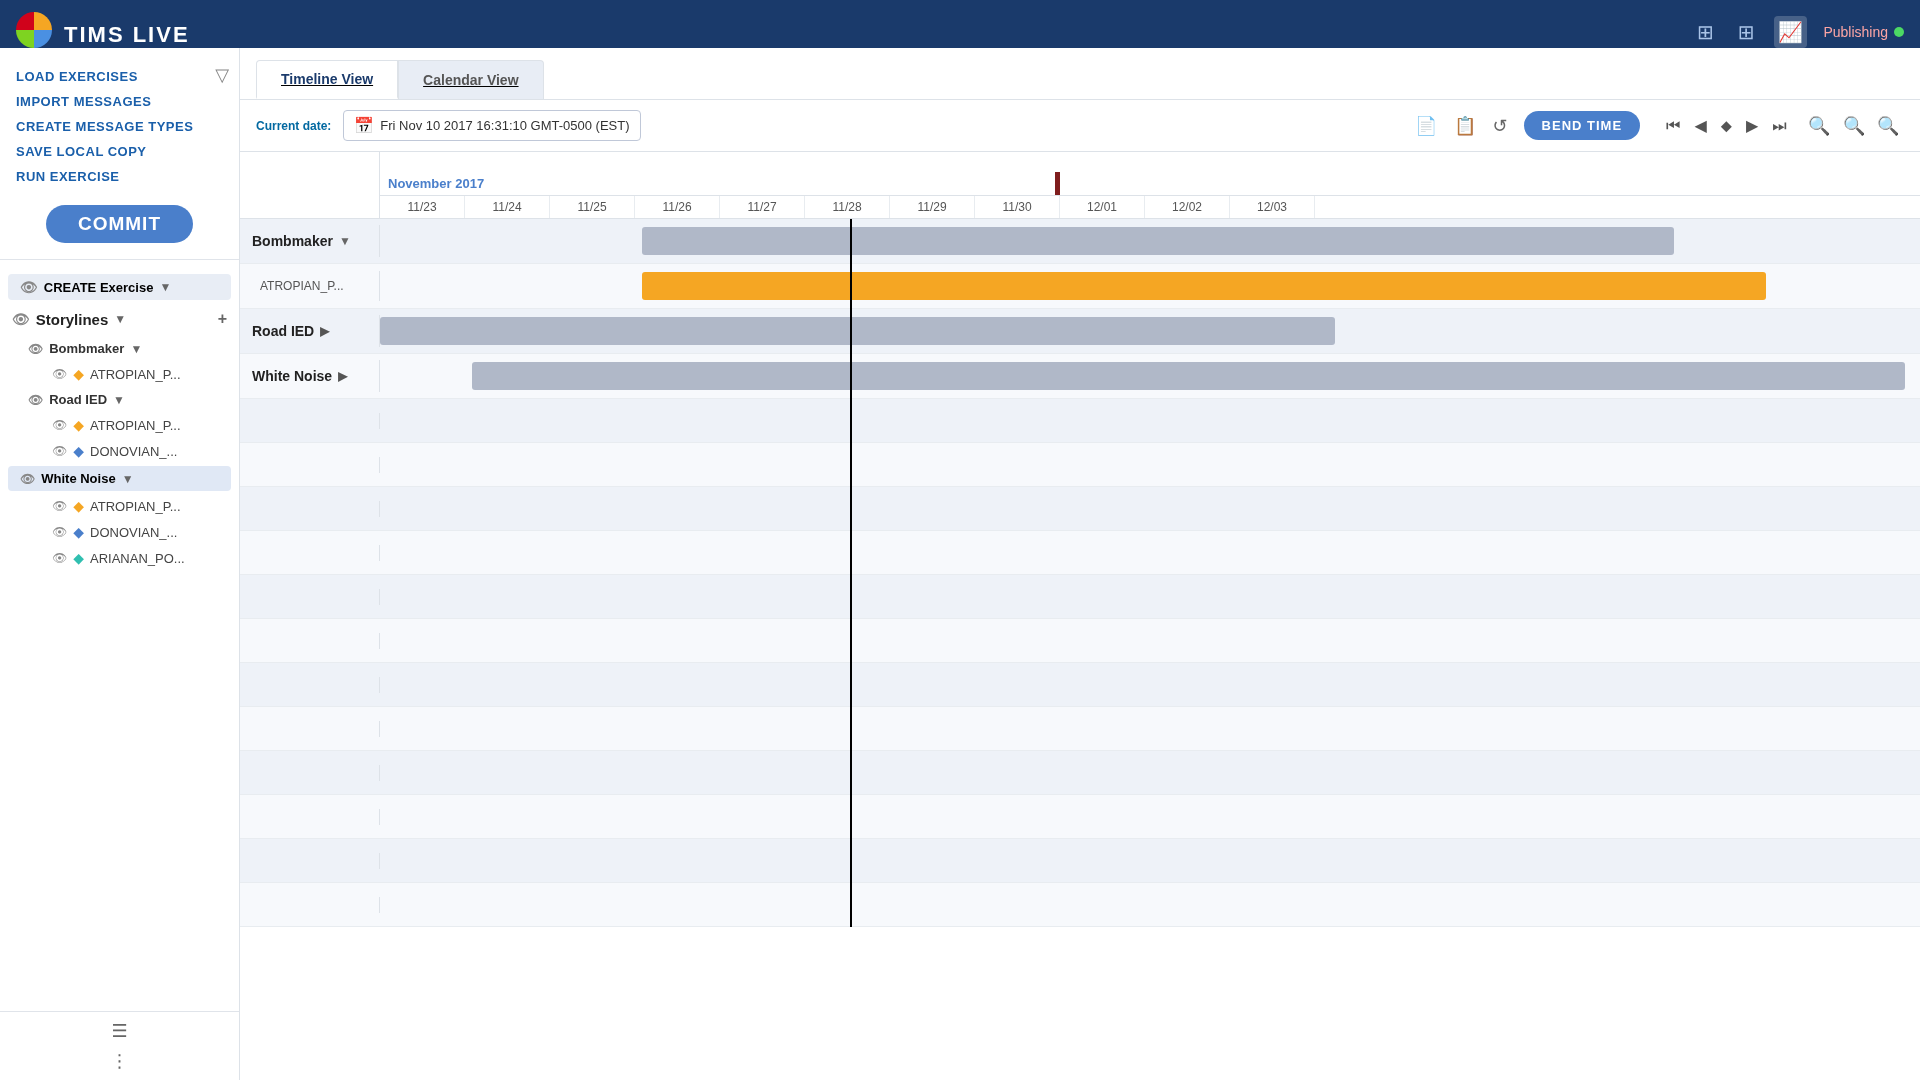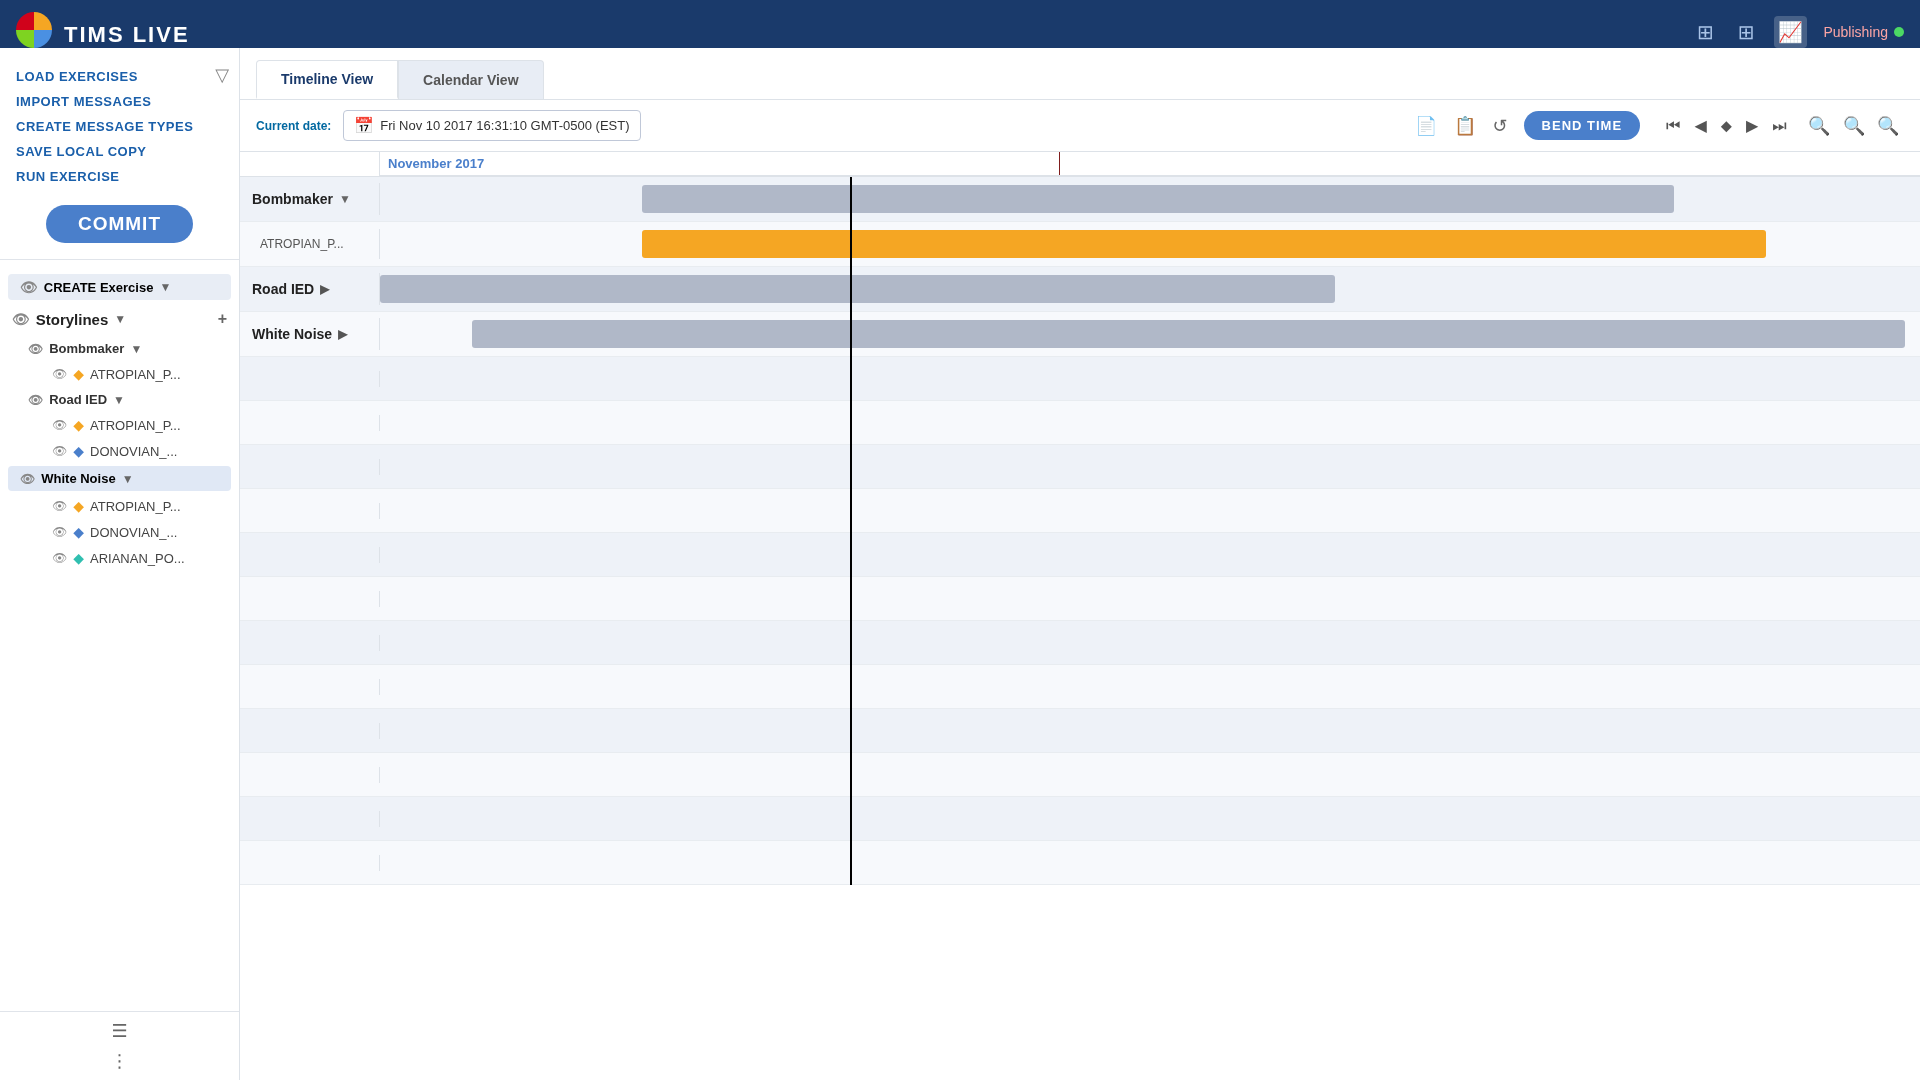--- a/index.html
+++ b/index.html
@@ -179,20 +179,21 @@
       background: #f0f2f5;
     }
 
     
     .tab-bar {
       display: flex;
       padding: 12px 16px 0;
       gap: 0;
       background: white;
       border-bottom: 1px solid #dde2e8;
+      text-decoration: underline;
     }
     .tab {
       padding: 10px 24px;
       font-size: 14px;
       font-weight: 600;
       cursor: pointer;
       border: 1px solid #dde2e8;
       background: white;
       color: #333;
       border-bottom: none;
@@ -324,21 +325,22 @@
       flex-direction: column;
     }
     .month-row {
       display: flex;
       border-bottom: 1px solid #dde2e8;
     }
     .month-block {
       padding: 4px 8px;
       font-size: 13px;
       font-weight: 600;
-      border-right: 1px solid #7f1d1d;
+      border-right: 5px solid #7f1d1d;
+      margin-top: 20px;
     }
     .month-block.nov { color: #4a7fcb; flex: 0 0 680px; }
     .month-block.dec { color: #4a7fcb; flex: 1; }
     .days-row {
       display: flex;
     }
     .day-col {
       flex: 0 0 85px;
       text-align: center;
       padding: 4px 0;
@@ -556,20 +558,33 @@
 
     <div class="timeline-wrapper">
       <div class="timeline-container">
 
         <div class="timeline-header">
           <div class="timeline-row-label-header"></div>
           <div class="timeline-months">
             <div class="month-row">
               <div class="month-block nov">November 2017</div>
             </div>
+            <div class="days-row">
+              <div class="day-col">11/23</div>
+              <div class="day-col">11/24</div>
+              <div class="day-col">11/25</div>
+              <div class="day-col">11/26</div>
+              <div class="day-col">11/27</div>
+              <div class="day-col">11/28</div>
+              <div class="day-col">11/29</div>
+              <div class="day-col">11/30</div>
+              <div class="day-col">12/01</div>
+              <div class="day-col">12/02</div>
+              <div class="day-col">12/03</div>
+            </div>
           </div>
         </div>
 
         <div style="position:relative;">
 
           <div class="time-indicator" style="left: calc(140px + 470px); height: 100%;"></div>
 
           <div class="timeline-data-row" style="background:#eef2f8;">
             <div class="row-label">
               <span>Bombmaker</span>

